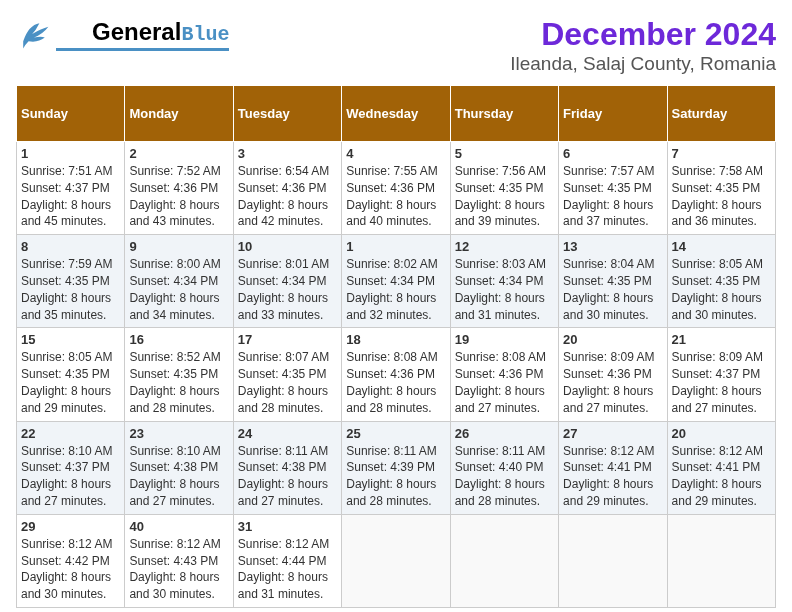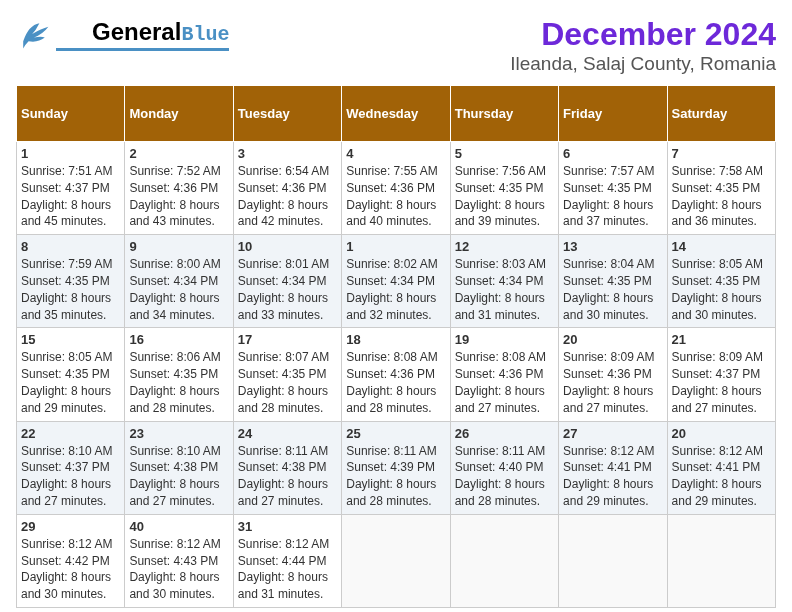--- a/index.html
+++ b/index.html
@@ -232,21 +232,21 @@
         <span class="day-number">15</span>
         <div class="day-info">
           <span>Sunrise: 8:05 AM</span><br>
           <span>Sunset: 4:35 PM</span><br>
           <span>Daylight: 8 hours and 29 minutes.</span>
         </div>
       </td>
         <td>
         <span class="day-number">16</span>
         <div class="day-info">
-          <span>Sunrise: 8:06 AM</span><br>
+          <span>Sunrise: 8:52 AM</span><br>
           <span>Sunset: 4:35 PM</span><br>
           <span>Daylight: 8 hours and 28 minutes.</span>
         </div>
       </td>
         <td>
         <span class="day-number">17</span>
         <div class="day-info">
           <span>Sunrise: 8:07 AM</span><br>
           <span>Sunset: 4:35 PM</span><br>
           <span>Daylight: 8 hours and 28 minutes.</span>

